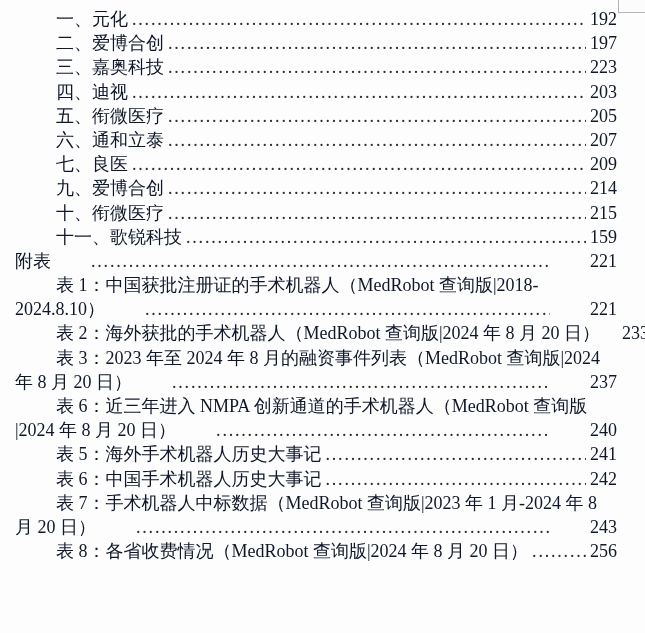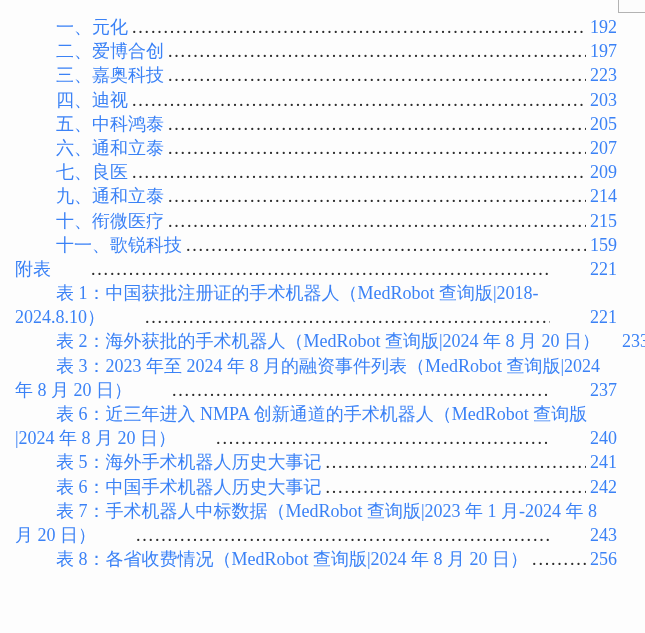--- a/index.html
+++ b/index.html
@@ -8,22 +8,22 @@
     background: #ffffff;
   }
   .page {
     position: relative;
     width: 645px;
     height: 633px;
     box-sizing: border-box;
     background: #fdfdfd;
     font-family: "Liberation Serif", "DejaVu Serif", serif;
     font-size: 18px;
-    color: #3b82f6;
-    padding-top: 15px;
+    color: #0f172a;
+    padding-top: 7px;
     overflow: hidden;
   }
   .corner-box {
     position: absolute;
     top: 0;
     right: 0;
     width: 26px;
     height: 12px;
     background: #fcfcfc;
     border-left: 1px solid #b3b3b3;
@@ -88,36 +88,36 @@
         <span class="txt">三、嘉奥科技</span>
         <span class="dots"></span>
         <span class="pagenum">223</span>
       </div>
       <div class="line indent-1">
         <span class="txt">四、迪视</span>
         <span class="dots"></span>
         <span class="pagenum">203</span>
       </div>
       <div class="line indent-1">
-        <span class="txt">五、中科鸿泰</span>
+        <span class="txt">五、衔微医疗</span>
         <span class="dots"></span>
         <span class="pagenum">205</span>
       </div>
       <div class="line indent-1">
         <span class="txt">六、通和立泰</span>
         <span class="dots"></span>
         <span class="pagenum">207</span>
       </div>
       <div class="line indent-1">
         <span class="txt">七、良医</span>
         <span class="dots"></span>
         <span class="pagenum">209</span>
       </div>
       <div class="line indent-1">
-        <span class="txt">九、通和立泰</span>
+        <span class="txt">九、爱博合创</span>
         <span class="dots"></span>
         <span class="pagenum">214</span>
       </div>
       <div class="line indent-1">
         <span class="txt">十、衔微医疗</span>
         <span class="dots"></span>
         <span class="pagenum">215</span>
       </div>
       <div class="line indent-1">
         <span class="txt">十一、歌锐科技</span>

